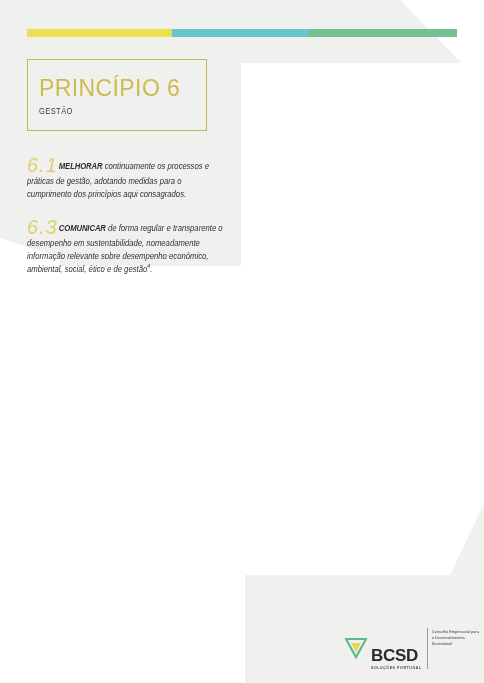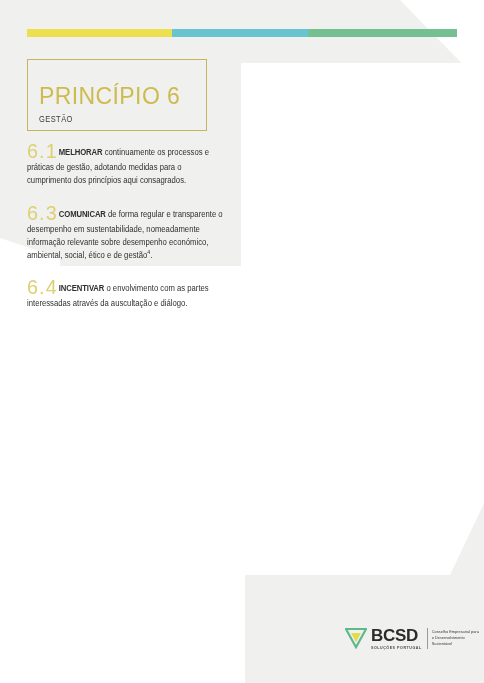--- a/index.html
+++ b/index.html
@@ -83,21 +83,21 @@
 
   
   .title-box {
     position: absolute;
     left: 27px;
     top: 59px;
     width: 180px;
     height: 72px;
     border: 1px solid #c5b55d;
     box-sizing: border-box;
-    padding: 24px 0 0 11px;
+    padding: 16px 0 0 11px;
   }
   .title-main {
     font-family: "Liberation Sans", sans-serif;
     font-size: 23px;
     font-weight: 400;
     letter-spacing: 0.4px;
     color: #cdbb4e;
     line-height: 1.05;
     white-space: nowrap;
   }
@@ -109,22 +109,23 @@
     letter-spacing: 0.5px;
     color: #3a3a38;
     transform: scaleX(0.88);
     transform-origin: left center;
   }
 
   
   .items {
     position: absolute;
     left: 27px;
-    top: 140px;
+    top: 154px;
     width: 210px;
+    font-style: italic;
   }
   .item {
     margin-bottom: 14px;
   }
   .item-body {
     font-family: "Liberation Sans", sans-serif;
     font-size: 8.2px;
     line-height: 1.62;
     color: #2f2f2d;
     transform: scaleX(0.94);
@@ -179,20 +180,21 @@
     flex-direction: column;
     justify-content: center;
   }
   .logo-word {
     font-family: "Liberation Sans", sans-serif;
     font-size: 17px;
     font-weight: 700;
     letter-spacing: -0.3px;
     color: #2b2b29;
     line-height: 1;
+    margin-top: 20px;
   }
   .logo-country {
     font-family: "Liberation Sans", sans-serif;
     font-size: 3.6px;
     font-weight: 700;
     letter-spacing: 0.55px;
     color: #4a4a48;
     margin-top: 1.5px;
   }
   .logo-divider {
@@ -241,25 +243,20 @@
       </div>
     </div>
 
 
     <div class="item">
       <div class="item-body">
         <span class="item-num">6.3</span><span class="item-lead">COMUNICAR</span><span class="item-rest"> de forma regular e transparente o desempenho em sustentabilidade, nomeadamente informação relevante sobre desempenho económico, ambiental, social, ético e de gestão</span><sup class="fn">4</sup><span class="item-rest">.</span>
       </div>
     </div>
 
-    <div class="item">
-      <div class="item-body">
-        <span class="item-num">6.4</span><span class="item-lead">INCENTIVAR</span><span class="item-rest"> o envolvimento com as partes interessadas através da auscultação e diálogo.</span>
-      </div>
-    </div>
 
   </div>
 
   <div class="logo">
     <svg class="logo-mark" viewBox="0 0 24 23">
       <polygon points="1,1 23,1 12,21" fill="none" stroke="#5bb98c" stroke-width="2.4"></polygon>
       <polygon points="6.5,5.5 17.5,5.5 12,15.5" fill="#e4d94f"></polygon>
     </svg>
     <div class="logo-textblock">
       <div class="logo-word-col">

